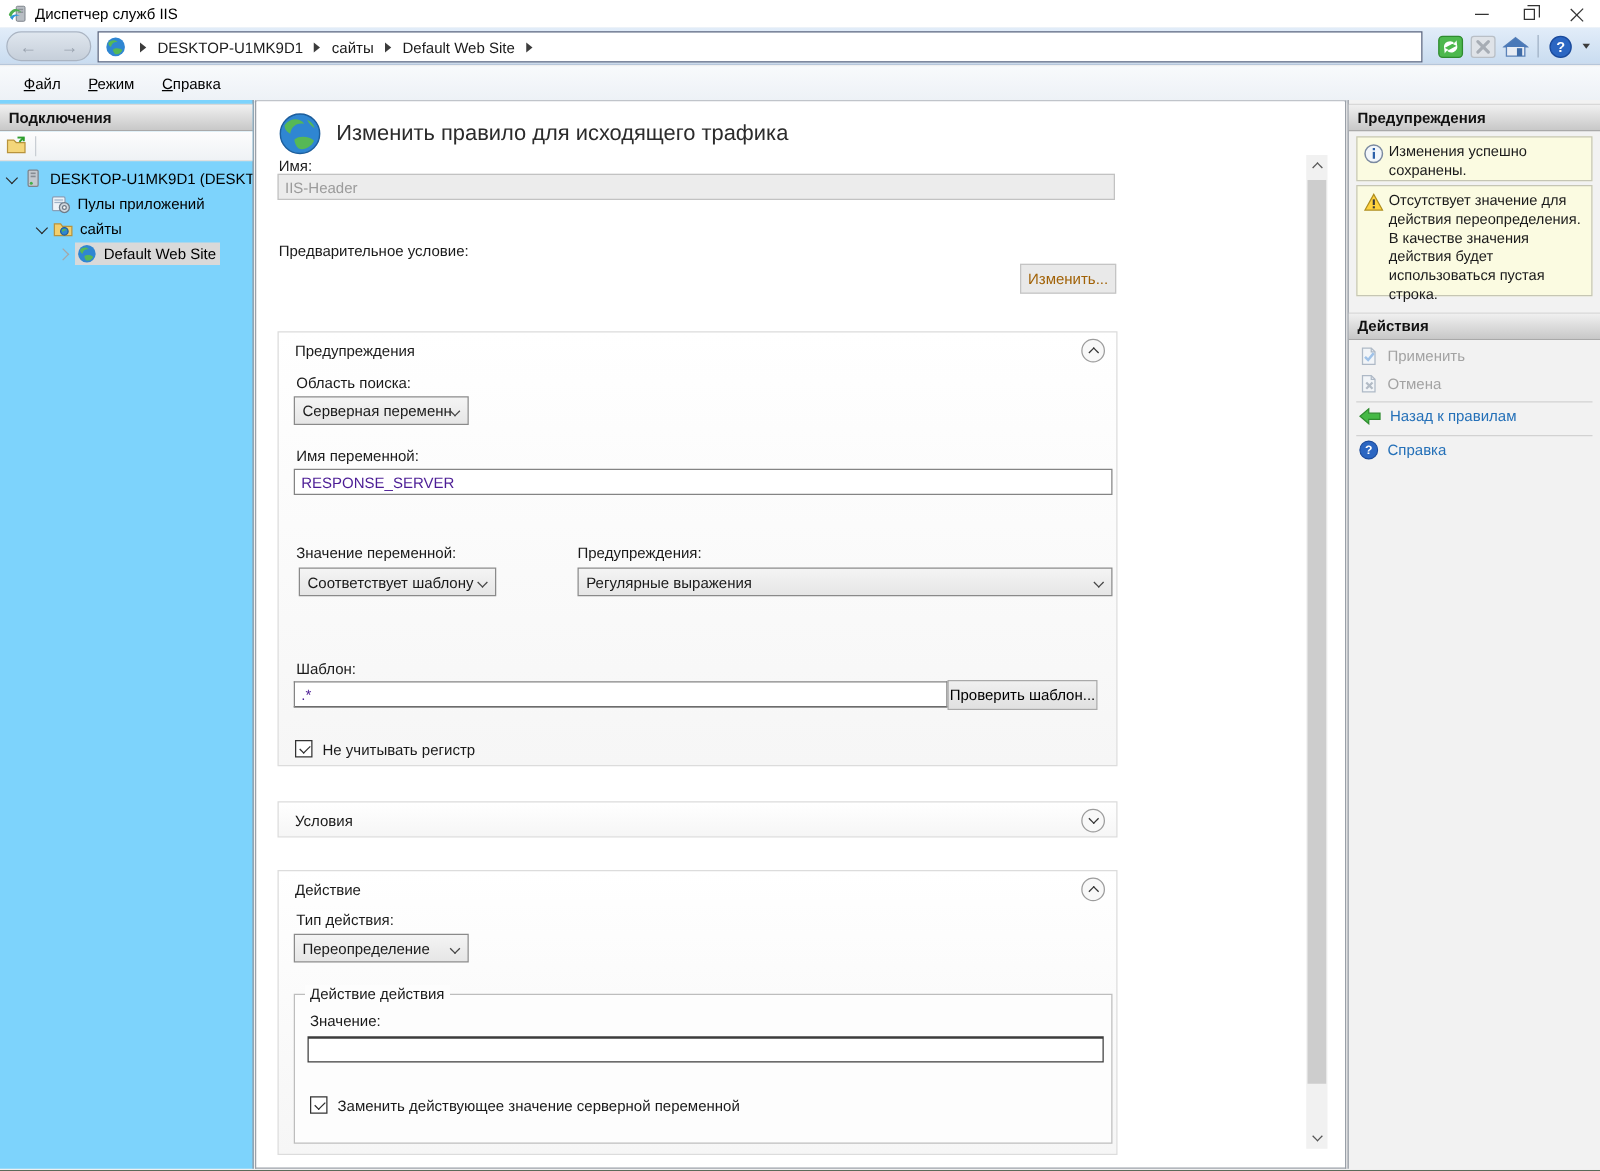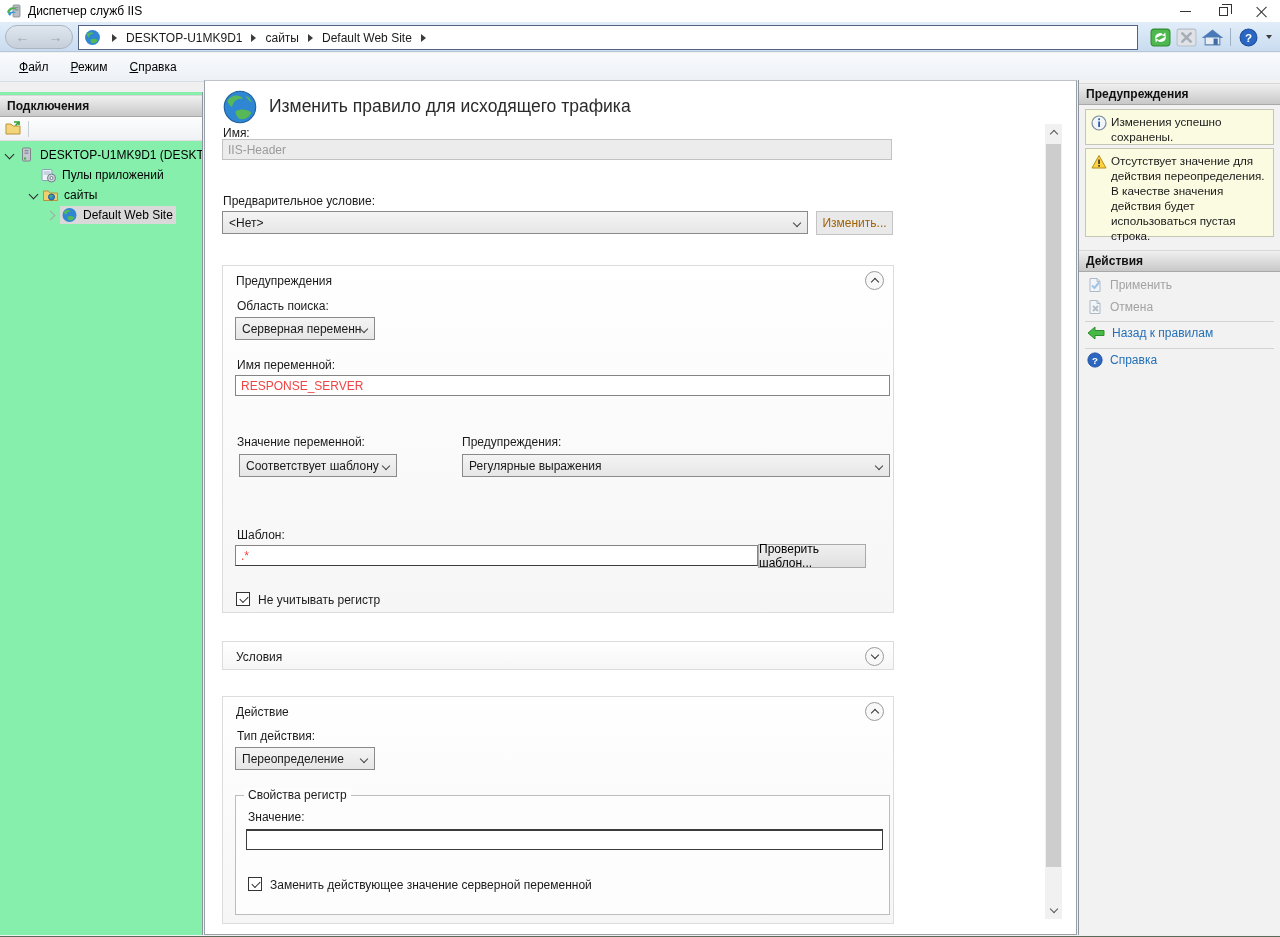--- a/index.html
+++ b/index.html
@@ -34,21 +34,21 @@
   .tool-ic { width:21px; height:19px; display:flex; align-items:center; justify-content:center; }
   .tool-sep { width:1px; height:18px; background:#9fb0c4; margin:0 2px; }
   .caret-down { width:0; height:0; border-top:4px solid #3c3c3c; border-left:3.5px solid transparent; border-right:3.5px solid transparent; margin-left:2px; }
 
   
   .menubar { position:absolute; left:0; top:53px; width:1280px; height:29px; background:linear-gradient(#f8fafc,#edf1f6); border-bottom:1px solid #d8dee6; display:flex; align-items:center; padding-left:10px; gap:4px; }
   .menu-item { padding:4px 9px; color:#000; }
   .menu-item u { text-decoration:underline; }
 
   
-  .left-panel { position:absolute; left:0; top:80px; width:203px; bottom:1px; background:#86efac; border-right:1px solid #8f959e;margin-top:12px; }
+  .left-panel { position:absolute; left:0; top:80px; width:203px; bottom:1px; background:#7dd3fc; border-right:1px solid #8f959e; }
   .center { position:absolute; left:204px; top:80px; width:873px; bottom:1px; background:#ffffff; border:1px solid #9aa0a8; border-top-color:#c0c4ca; }
   .right-panel { position:absolute; left:1078px; top:80px; width:202px; bottom:1px; background:#f2f2f2; border-left:1px solid #8f959e; }
 
   .panel-header { height:22px; background:linear-gradient(#f0f0f0,#c8c8c8); border-top:1px solid #d8d8d8; border-bottom:1px solid #a9a9a9; font-weight:bold; color:#111; display:flex; align-items:center; padding-left:7px; }
   .left-panel .panel-header { margin-top:3px; }
 
   
   .conn-toolbar { height:24px; background:linear-gradient(#fdfdfd,#eff2f5); border-bottom:1px solid #e0e0e0; display:flex; align-items:center; padding-left:5px; }
   .conn-toolbar .vsep { width:1px; height:16px; background:#c9ced4; margin-left:6px; }
   .tree { padding-top:4px; }
@@ -57,21 +57,21 @@
   .expander { width:10px; height:10px; position:relative; flex:none; margin-right:4px; }
   .exp-open:before { content:""; position:absolute; left:2px; top:1px; width:6px; height:6px; border-right:1.6px solid #2b2b2b; border-bottom:1.6px solid #2b2b2b; transform:rotate(45deg); }
   .exp-closed:before { content:""; position:absolute; left:1px; top:2px; width:6px; height:6px; border-right:1.6px solid #a6a6a6; border-top:1.6px solid #a6a6a6; transform:rotate(45deg); }
   .tree-ic { width:17px; height:16px; flex:none; margin-right:5px; }
   .tree-label { color:#000; }
 
   
   .pg-globe { position:absolute; left:17px; top:8px; width:36px; height:36px; }
   .pg-title { position:absolute; left:64px; top:15px; font-size:17.5px; color:#2b2b2b; }
   .lbl { position:absolute; color:#1a1a1a; }
-  .txt { position:absolute; height:21px; border:1px solid #848484; background:#fff; font-family:"Liberation Sans",sans-serif; font-size:12px; padding:0 5px; color:#ef4444; }
+  .txt { position:absolute; height:21px; border:1px solid #848484; background:#fff; font-family:"Liberation Sans",sans-serif; font-size:12px; padding:0 5px; color:#4c1d95; }
   .txt:disabled,.txt.disabled { background:#ececec; border-color:#c2c2c2; color:#9b9b9b; }
   .combo { position:absolute; height:23px; border:1px solid #8a8a8a; background:linear-gradient(#f4f4f4,#e6e6e6); display:flex; align-items:center; padding:0 22px 0 6px; color:#1a1a1a; }
   .combo .chev { position:absolute; right:7px; top:8px; width:6px; height:6px; border-right:1.4px solid #444; border-bottom:1.4px solid #444; transform:rotate(45deg); }
   .btn { position:absolute; height:24px; background:linear-gradient(#f0f0f0,#e0e0e0); border:1px solid #a9a9a9; display:flex; align-items:center; justify-content:center; color:#000; }
   .btn.disabled { color:#a16207; border-color:#c4c4c4; background:#e9e9e9; }
   .section { position:absolute; left:17px; width:672px; border:1px solid #dcdcdc; background:linear-gradient(#ffffff,#f6f6f6); }
   .sec-title { position:absolute; left:13px; top:8px; color:#1a1a1a; }
   .circle-btn { position:absolute; right:9px; top:5px; width:19px; height:19px; border:1px solid #9c9c9c; border-radius:50%; background:#f8f8f8; }
   .circle-btn i { position:absolute; left:5.5px; width:6px; height:6px; border-right:1.6px solid #333; border-bottom:1.6px solid #333; display:block; }
   .circle-btn.up i { top:7px; transform:rotate(-135deg); }
@@ -234,24 +234,20 @@
       <path d="M5 10 C9 4.5, 16 4.5, 19 9 C15 8, 10 10, 9 16 C7 15, 5 13, 5 10 Z" fill="#56b856"></path>
       <path d="M12 20 C16 17, 23 18, 26 21 C24 25.5, 19 28, 15 26.5 C13 24.5, 12 22, 12 20 Z" fill="#56b856"></path>
       <path d="M21 6 C23.5 7, 25.5 9, 26.5 12 C24.5 11, 22.5 9, 21 6 Z" fill="#56b856"></path>
     </svg>
     <div class="pg-title">Изменить правило для исходящего трафика</div>
 
     <div class="lbl" style="left:18px; top:45px">Имя:</div>
     <input class="txt disabled" style="left: 17px; top: 58px; width: 670px;" disabled="" value="IIS-Header">
 
     <div class="lbl" style="left:18px; top:113px">Предварительное условие:</div>
-    <div class="combo" style="left:17px; top:130px; width:586px">
-      <span>&lt;Нет&gt;</span>
-        <i class="chev"></i>
-    </div>
     <div class="btn disabled" style="left:611px; top:130px; width:77px">Изменить...</div>
 
     <div class="section" style="top:184px; height:348px">
       <div class="sec-title">Предупреждения</div>
       <div class="circle-btn up">
           <i></i>
         </div>
 
       <div class="lbl" style="left:14px; top:33px">Область поиска:</div>
       <div class="combo" style="left:12px; top:51px; width:140px; overflow:hidden; white-space:nowrap">
@@ -268,21 +264,21 @@
         <span>Соответствует шаблону</span>
           <i class="chev"></i>
       </div>
       <div class="combo" style="left:239px; top:188px; width:428px">
         <span>Регулярные выражения</span>
           <i class="chev"></i>
       </div>
 
       <div class="lbl" style="left:14px; top:262px">Шаблон:</div>
       <input class="txt" style="left: 12px; top: 279px; width: 523px; border-bottom-color: rgb(60, 60, 60);" value=".*">
-      <div class="btn" style="left:535px; top:278px; width:108px">Проверить шаблон...</div>
+      <div class="btn" style="left:535px; top:278px; width:120px">Проверить шаблон...</div>
 
       <span class="chkbox" style="left:13px; top:326px"></span>
       <div class="lbl" style="left:35px; top:327px">Не учитывать регистр</div>
     </div>
 
     <div class="section" style="top:560px; height:29px">
       <div class="sec-title">Условия</div>
       <div class="circle-btn down">
           <i></i>
         </div>
@@ -294,21 +290,21 @@
           <i></i>
         </div>
 
       <div class="lbl" style="left:14px; top:32px">Тип действия:</div>
       <div class="combo" style="left:12px; top:50px; width:140px">
         <span>Переопределение</span>
           <i class="chev"></i>
       </div>
 
       <div class="fieldset" style="left:12px; top:98px; width:655px; height:120px; background:#fdfdfd">
-        <span class="legend">Свойства регистр</span>
+        <span class="legend">Действие действия</span>
         <div class="lbl" style="left:12px; top:14px">Значение:</div>
         <input class="txt" style="left: 10px; top: 33px; width: 637px; border-color: rgb(60, 60, 60); border-top-width: 2px;" value="">
         <span class="chkbox" style="left:12px; top:81px"></span>
         <div class="lbl" style="left:34px; top:82px">Заменить действующее значение серверной переменной</div>
       </div>
     </div>
 
     <div class="scrollbar">
       <div class="sb-btn sb-up">
           <span class="sb-chev"></span>

